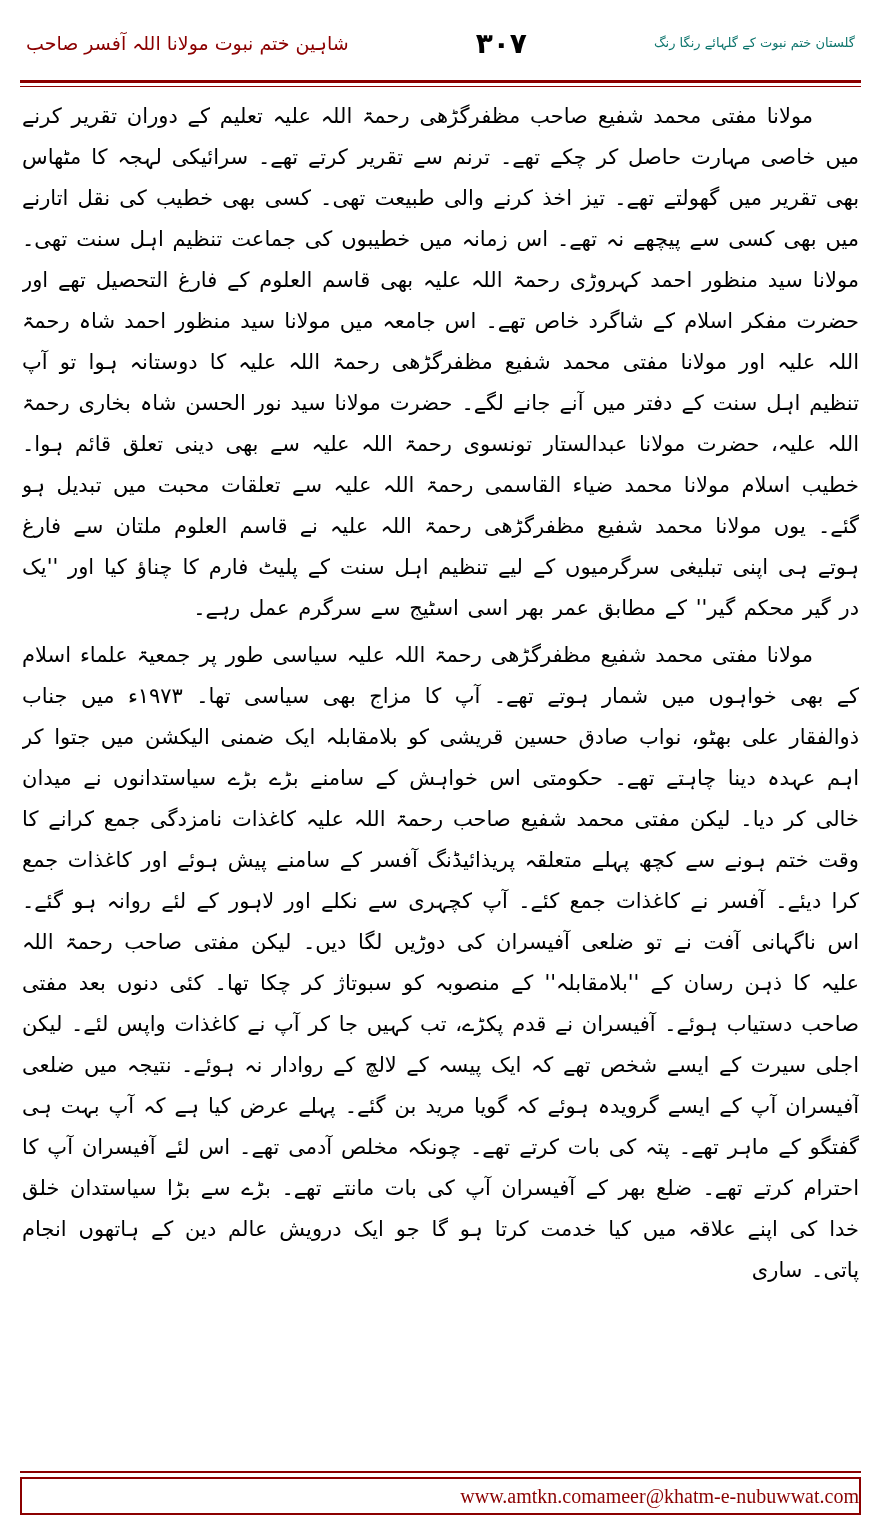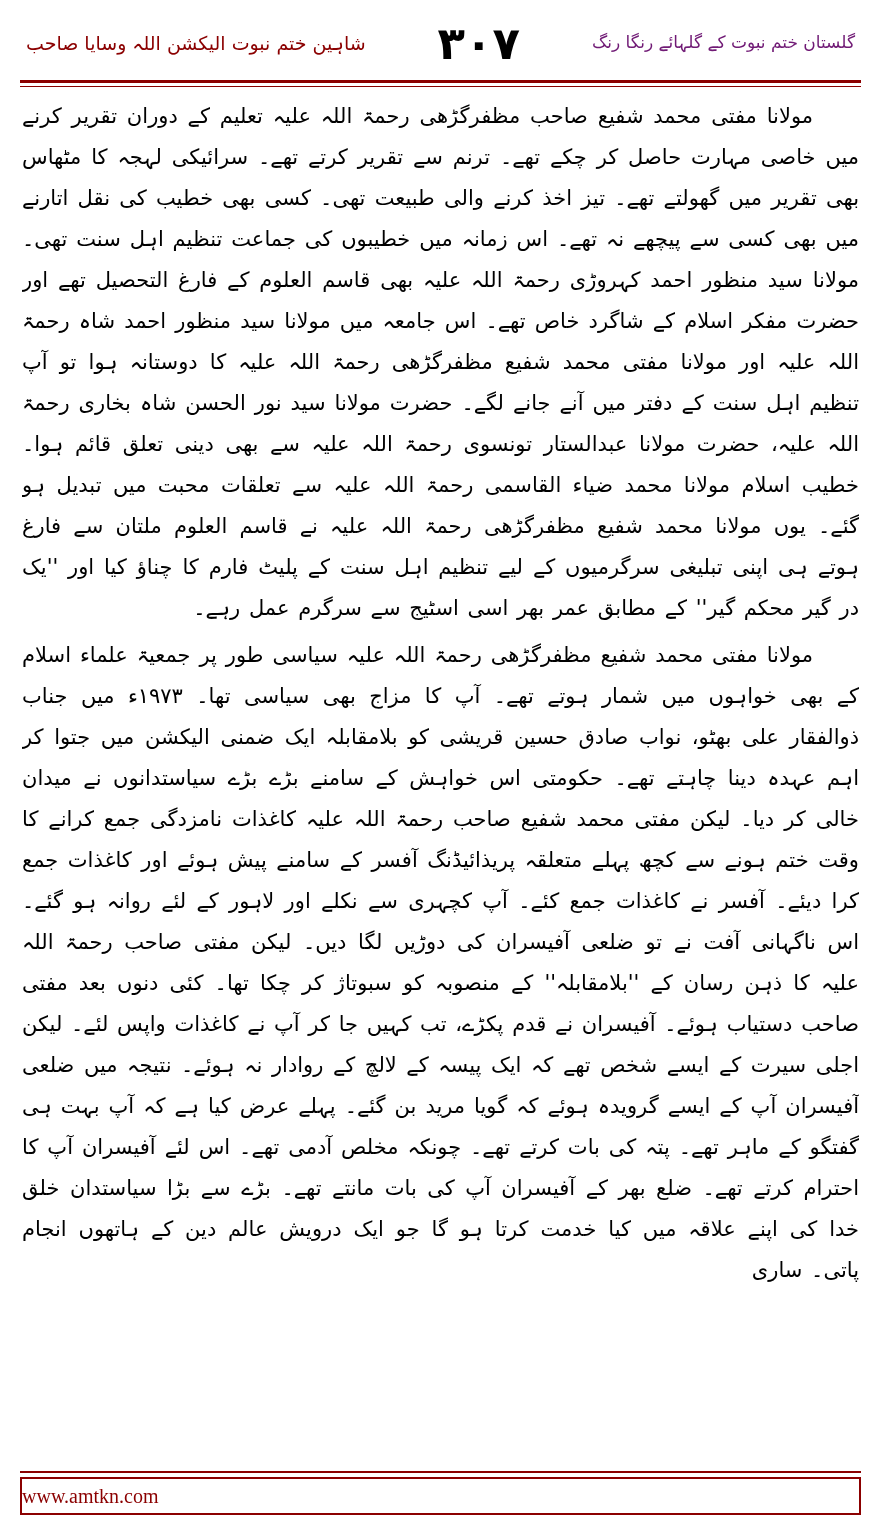--- a/index.html
+++ b/index.html
@@ -30,39 +30,39 @@
     padding: 8px 26px 0 26px;
     box-sizing: border-box;
     direction: rtl;
   }
   .header-right,
   .header-left {
     flex: 0 0 auto;
     white-space: nowrap;
   }
   .header-right {
-    color: #701a75;
-    font-size: 17px;
+    color: #0f766e;
+    font-size: 13px;
     line-height: 1.5;
     font-family: "DejaVu Sans", sans-serif;
     direction: rtl;
     text-align: right;
   }
   .header-left {
     color: #8b0000;
     font-size: 19px;
     line-height: 1.5;
     direction: rtl;
     text-align: left;
   }
   .page-number {
     flex: 1 1 auto;
     text-align: center;
     color: #000000;
-    font-size: 45px;
+    font-size: 28px;
     font-weight: bold;
     letter-spacing: 1px;
     direction: rtl;
   }
 
   .header-rule {
     position: absolute;
     top: 80px;
     left: 20px;
     right: 20px;
@@ -117,48 +117,49 @@
   .footer {
     position: absolute;
     left: 20px;
     right: 20px;
     bottom: 16px;
     height: 38px;
     border: 2px solid #8b0000;
     box-sizing: border-box;
     display: flex;
     align-items: center;
-    justify-content: space-between;
+    justify-content: flex-end;
     direction: ltr;
   }
   .footer a,
   .footer span.flink {
     color: #8b0000;
     font-family: "Liberation Serif", serif;
     font-size: 20px;
     text-decoration: none;
     white-space: nowrap;
   }
 </style>
 </head>
 <body>
 
 <div class="page">
 
   <div class="header">
     <div class="header-right">گلستان ختم نبوت کے گلہائے رنگا رنگ</div>
     <div class="page-number">۳۰۷</div>
-    <div class="header-left">شاہین ختم نبوت الیکشن اللہ وسایا صاحب</div>
+    <div class="header-left">شاہین ختم نبوت مولانا اللہ آفسر صاحب</div>
   </div>
   <div class="header-rule"></div>
   <div class="header-rule-thin"></div>
 
   <div class="content">
     <p class="para p1">مولانا مفتی محمد شفیع صاحب مظفرگڑھی رحمۃ اللہ علیہ تعلیم کے دوران تقریر کرنے میں خاصی مہارت حاصل کر چکے تھے۔ ترنم سے تقریر کرتے تھے۔ سرائیکی لہجہ کا مٹھاس بھی تقریر میں گھولتے تھے۔ تیز اخذ کرنے والی طبیعت تھی۔ کسی بھی خطیب کی نقل اتارنے میں بھی کسی سے پیچھے نہ تھے۔ اس زمانہ میں خطیبوں کی جماعت تنظیم اہل سنت تھی۔ مولانا سید منظور احمد کہروڑی رحمۃ اللہ علیہ بھی قاسم العلوم کے فارغ التحصیل تھے اور حضرت مفکر اسلام کے شاگرد خاص تھے۔ اس جامعہ میں مولانا سید منظور احمد شاہ رحمۃ اللہ علیہ اور مولانا مفتی محمد شفیع مظفرگڑھی رحمۃ اللہ علیہ کا دوستانہ ہوا تو آپ تنظیم اہل سنت کے دفتر میں آنے جانے لگے۔ حضرت مولانا سید نور الحسن شاہ بخاری رحمۃ اللہ علیہ، حضرت مولانا عبدالستار تونسوی رحمۃ اللہ علیہ سے بھی دینی تعلق قائم ہوا۔ خطیب اسلام مولانا محمد ضیاء القاسمی رحمۃ اللہ علیہ سے تعلقات محبت میں تبدیل ہو گئے۔ یوں مولانا محمد شفیع مظفرگڑھی رحمۃ اللہ علیہ نے قاسم العلوم ملتان سے فارغ ہوتے ہی اپنی تبلیغی سرگرمیوں کے لیے تنظیم اہل سنت کے پلیٹ فارم کا چناؤ کیا اور ''یک در گیر محکم گیر'' کے مطابق عمر بھر اسی اسٹیج سے سرگرم عمل رہے۔</p>
     <p class="para p2">مولانا مفتی محمد شفیع مظفرگڑھی رحمۃ اللہ علیہ سیاسی طور پر جمعیۃ علماء اسلام کے بھی خواہوں میں شمار ہوتے تھے۔ آپ کا مزاج بھی سیاسی تھا۔ ۱۹۷۳ء میں جناب ذوالفقار علی بھٹو، نواب صادق حسین قریشی کو بلامقابلہ ایک ضمنی الیکشن میں جتوا کر اہم عہدہ دینا چاہتے تھے۔ حکومتی اس خواہش کے سامنے بڑے بڑے سیاستدانوں نے میدان خالی کر دیا۔ لیکن مفتی محمد شفیع صاحب رحمۃ اللہ علیہ کاغذات نامزدگی جمع کرانے کا وقت ختم ہونے سے کچھ پہلے متعلقہ پریذائیڈنگ آفسر کے سامنے پیش ہوئے اور کاغذات جمع کرا دیئے۔ آفسر نے کاغذات جمع کئے۔ آپ کچہری سے نکلے اور لاہور کے لئے روانہ ہو گئے۔ اس ناگہانی آفت نے تو ضلعی آفیسران کی دوڑیں لگا دیں۔ لیکن مفتی صاحب رحمۃ اللہ علیہ کا ذہن رسان کے ''بلامقابلہ'' کے منصوبہ کو سبوتاژ کر چکا تھا۔ کئی دنوں بعد مفتی صاحب دستیاب ہوئے۔ آفیسران نے قدم پکڑے، تب کہیں جا کر آپ نے کاغذات واپس لئے۔ لیکن اجلی سیرت کے ایسے شخص تھے کہ ایک پیسہ کے لالچ کے روادار نہ ہوئے۔ نتیجہ میں ضلعی آفیسران آپ کے ایسے گرویدہ ہوئے کہ گویا مرید بن گئے۔ پہلے عرض کیا ہے کہ آپ بہت ہی گفتگو کے ماہر تھے۔ پتہ کی بات کرتے تھے۔ چونکہ مخلص آدمی تھے۔ اس لئے آفیسران آپ کا احترام کرتے تھے۔ ضلع بھر کے آفیسران آپ کی بات مانتے تھے۔ بڑے سے بڑا سیاستدان خلق خدا کی اپنے علاقہ میں کیا خدمت کرتا ہو گا جو ایک درویش عالم دین کے ہاتھوں انجام پاتی۔ ساری</p>
   </div>
 
   <div class="footer-rule"></div>
   <div class="footer">
     <span class="flink">www.amtkn.com</span>
+    <span class="flink">ameer@khatm-e-nubuwwat.com</span>
   </div>
 
 </div>
 
 </body></html>

